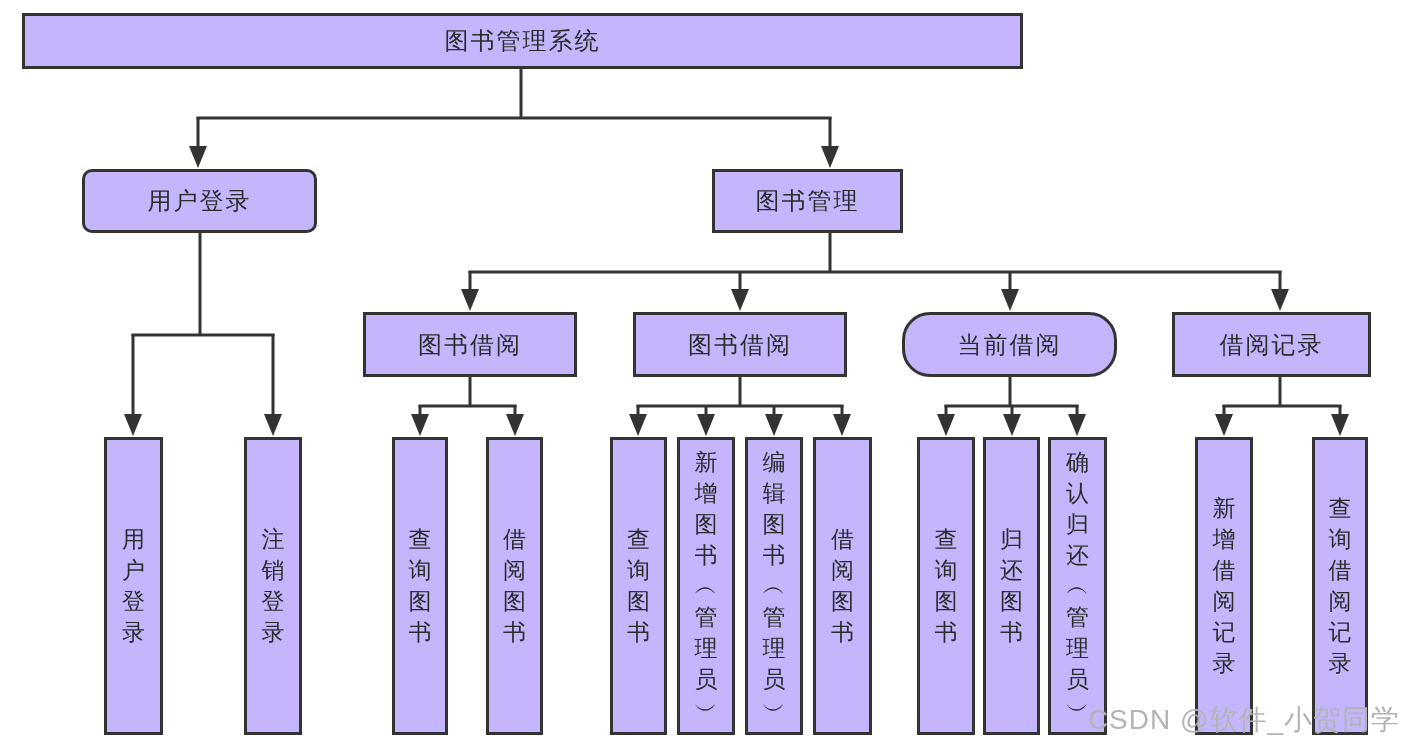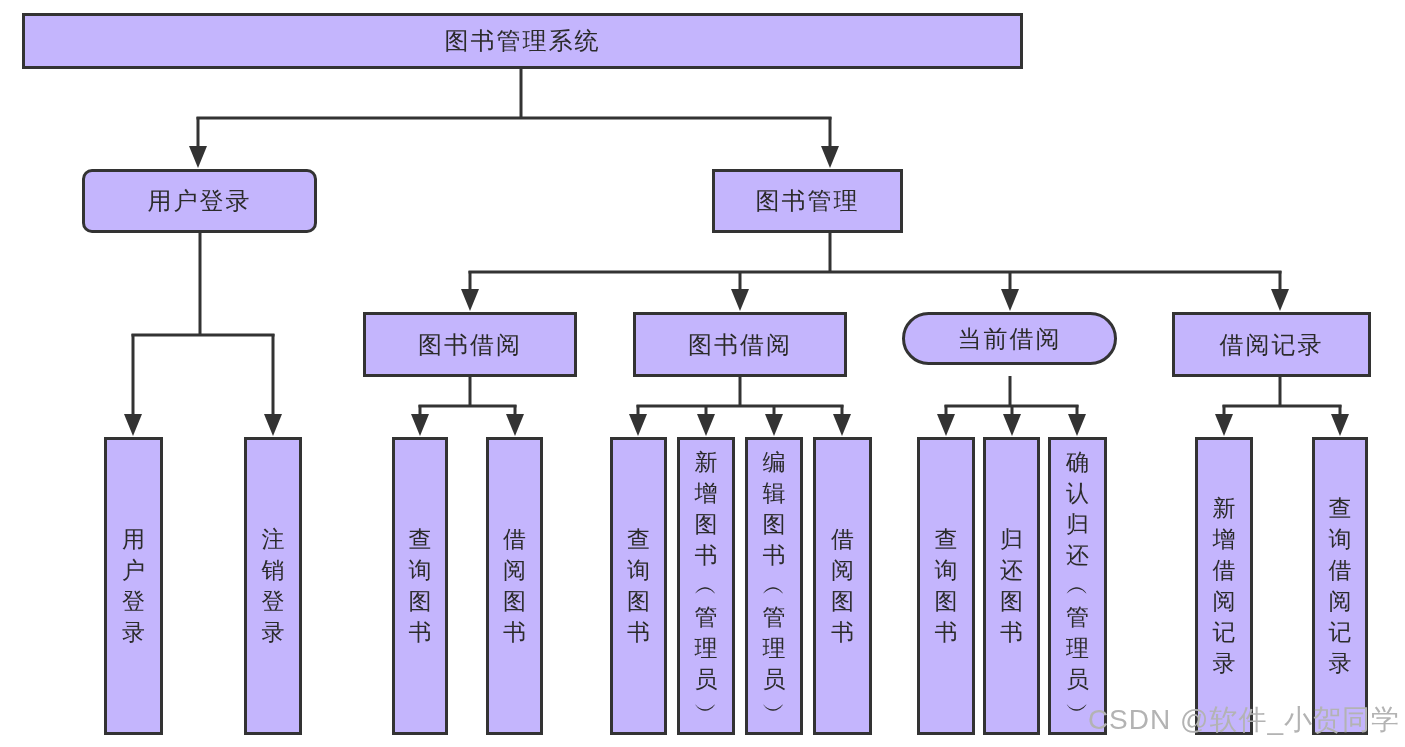--- a/index.html
+++ b/index.html
@@ -33,21 +33,21 @@
   }
   .vtext{white-space:pre-line;}
   
   #root-box{left:22px;top:13px;width:1001px;height:56px;}
   
   #n-user-login{left:82px;top:169px;width:235px;height:64px;border-radius:10px;}
   #n-book-mgmt{left:712px;top:169px;width:191px;height:64px;}
   
   #n-new-rec{left:363px;top:312px;width:214px;height:65px;}
   #n-borrow{left:633px;top:312px;width:214px;height:65px;}
-  #n-current{left:902px;top:312px;width:215px;height:53px;border-radius:28px;}
+  #n-current{left:902px;top:312px;width:215px;height:65px;border-radius:28px;}
   #n-records{left:1172px;top:312px;width:199px;height:65px;}
   
   .leaf{top:437px;height:298px;}
   #l1{left:104px;width:59px;}
   #l2{left:244px;width:58px;}
   #l3{left:392px;width:56px;}
   #l4{left:486px;width:57px;}
   #l5{left:610px;width:57px;}
   #l6{left:677px;width:58px;}
   #l7{left:745px;width:58px;}

